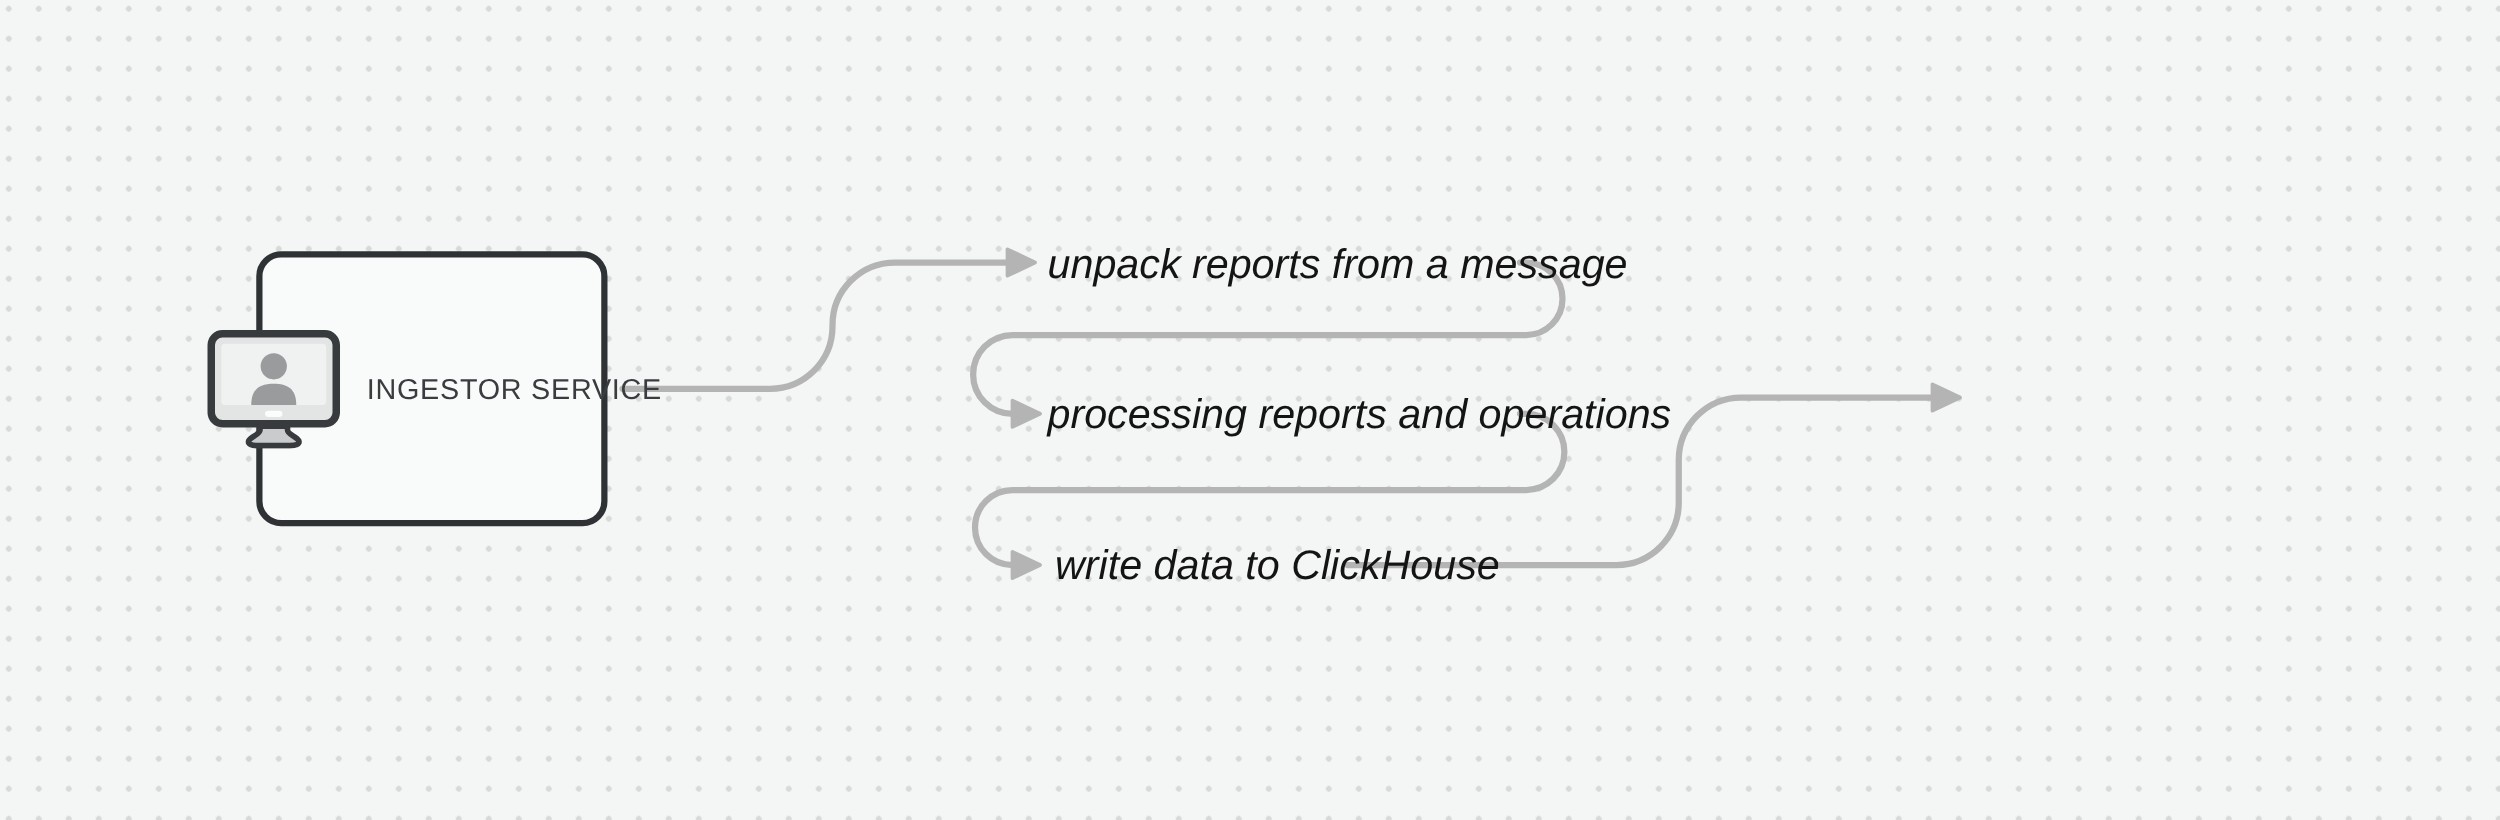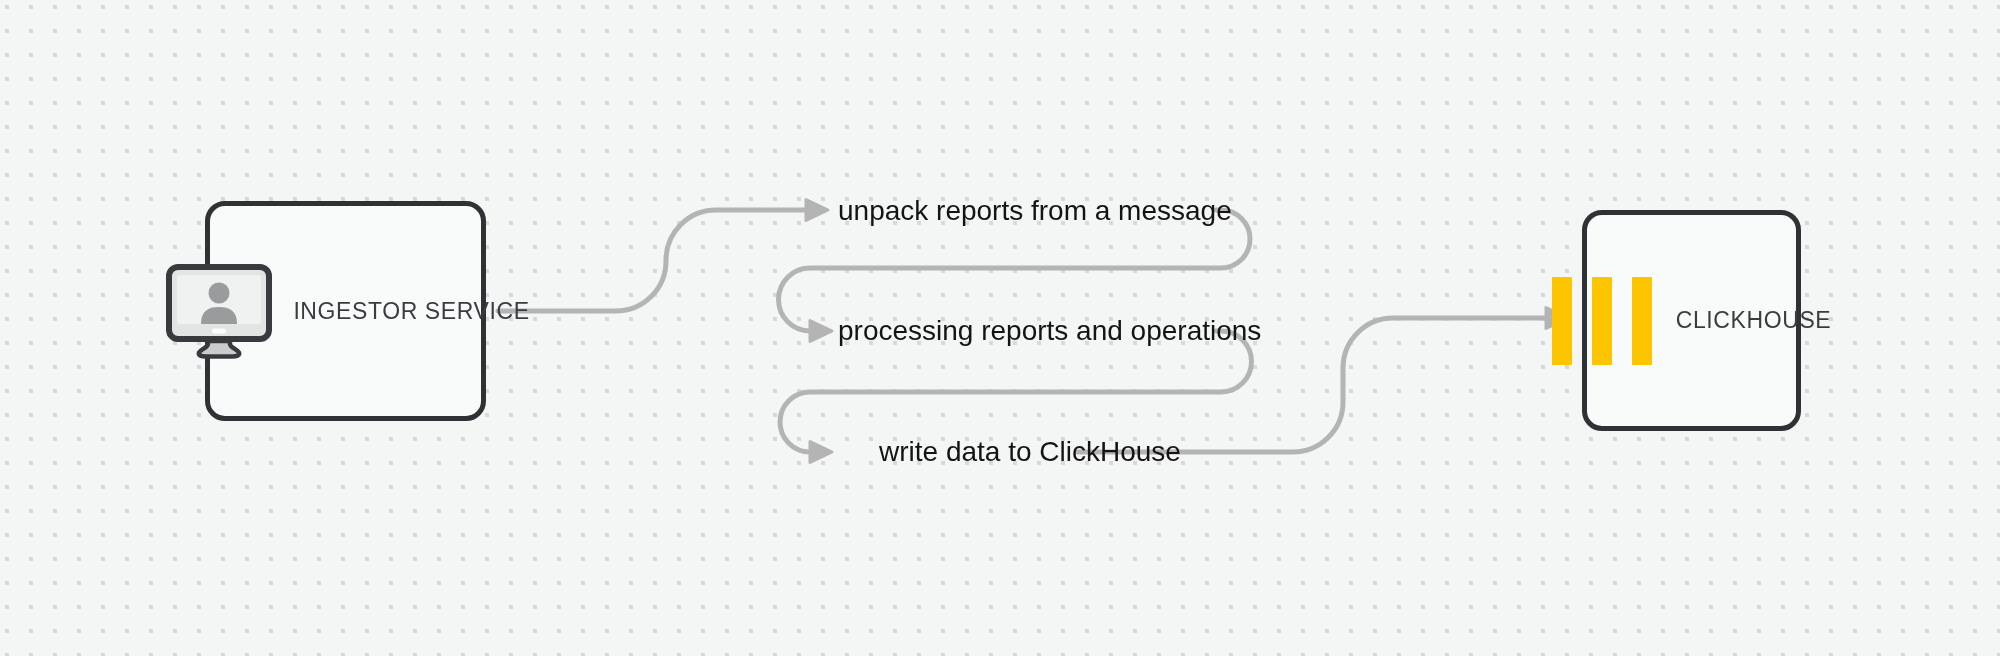--- a/index.html
+++ b/index.html
@@ -48,28 +48,29 @@
   #node-clickhouse { left: 1582px; top: 210px; width: 219px; height: 221px; gap: 24px; }
   .node-label {
     font-size: 23px;
     letter-spacing: 0.6px;
     color: #393d40;
     white-space: nowrap;
   }
   .step-label {
     position: absolute;
     transform: translateY(-50%);
-    font-size: 28px;
+    font-size: 33px;
     color: #141414;
     white-space: nowrap;
     line-height: 1;
+    font-style: italic;
   }
   #step-1 { left: 838px; top: 211px; }
   #step-2 { left: 838px; top: 331px; text-align: center; }
-  #step-3 { left: 879px; top: 452px; text-align: right; }
+  #step-3 { left: 844px; top: 452px; text-align: right; }
   .icon-wrap { display: flex; align-items: center; justify-content: center; }
 </style>
 </head>
 <body>
 
 <div class="canvas">
 
   <svg class="connectors" width="2000" height="656" viewBox="0 0 2000 656" xmlns="http://www.w3.org/2000/svg">
     <path class="flow" d="M 498 311 H 616 A 50 50 0 0 0 666 261 V 260 A 50 50 0 0 1 716 210 H 806"></path>
     <polygon class="arrow" points="828,210 806,199.5 806,220.5"></polygon>
@@ -91,28 +92,18 @@
         <rect x="16" y="12" width="84" height="49" rx="3" fill="#f0f1f1"></rect>
         <circle cx="58" cy="30" r="10.5" fill="#999b9c"></circle>
         <path d="M40 61 C40 48 47 44 58 44 C69 44 76 48 76 61 Z" fill="#999b9c"></path>
         <rect x="51" y="65.5" width="14" height="5" rx="2.5" fill="#fbfcfc"></rect>
         <path d="M47 78 H69 V81 C69 84.5 76 86 78 89.5 C79 92.5 75.5 93.5 71 93.5 H45 C40.5 93.5 37 92.5 38 89.5 C40 86 47 84.5 47 81 Z" fill="#c9cbcc" stroke="#383b3e" stroke-width="4.5" stroke-linejoin="round"></path>
       </svg>
     </span>
     <span class="node-label">INGESTOR SERVICE</span>
   </div>
 
-  <div class="node" id="node-clickhouse">
-    <span class="icon-wrap">
-      <svg width="100" height="88" viewBox="0 0 100 88" xmlns="http://www.w3.org/2000/svg">
-        <rect x="0" y="0" width="20" height="88" rx="1" fill="#FDC500"></rect>
-        <rect x="40" y="0" width="20" height="88" rx="1" fill="#FDC500"></rect>
-        <rect x="80" y="0" width="20" height="88" rx="1" fill="#FDC500"></rect>
-      </svg>
-    </span>
-    <span class="node-label">CLICKHOUSE</span>
-  </div>
 
   <div class="step-label" id="step-1">unpack reports from a message</div>
   <div class="step-label" id="step-2">processing reports and operations</div>
   <div class="step-label" id="step-3">write data to ClickHouse</div>
 
 </div>
 
 </body></html>

